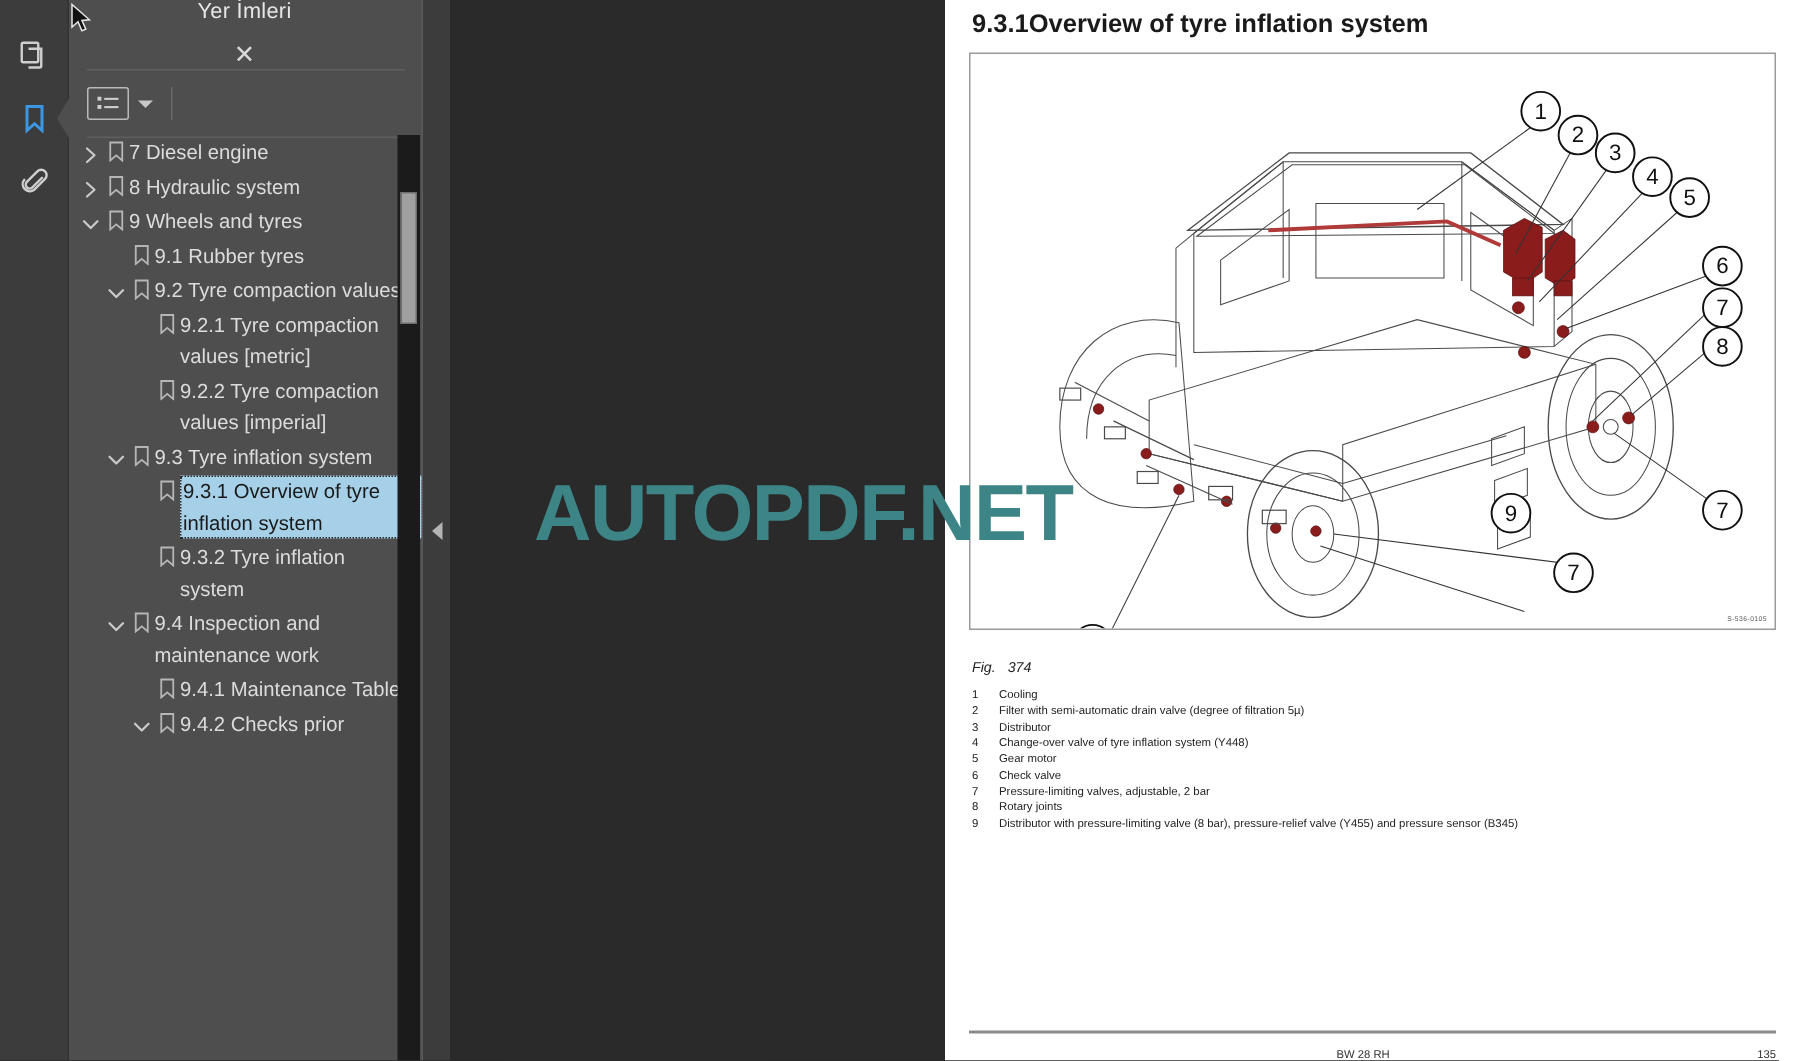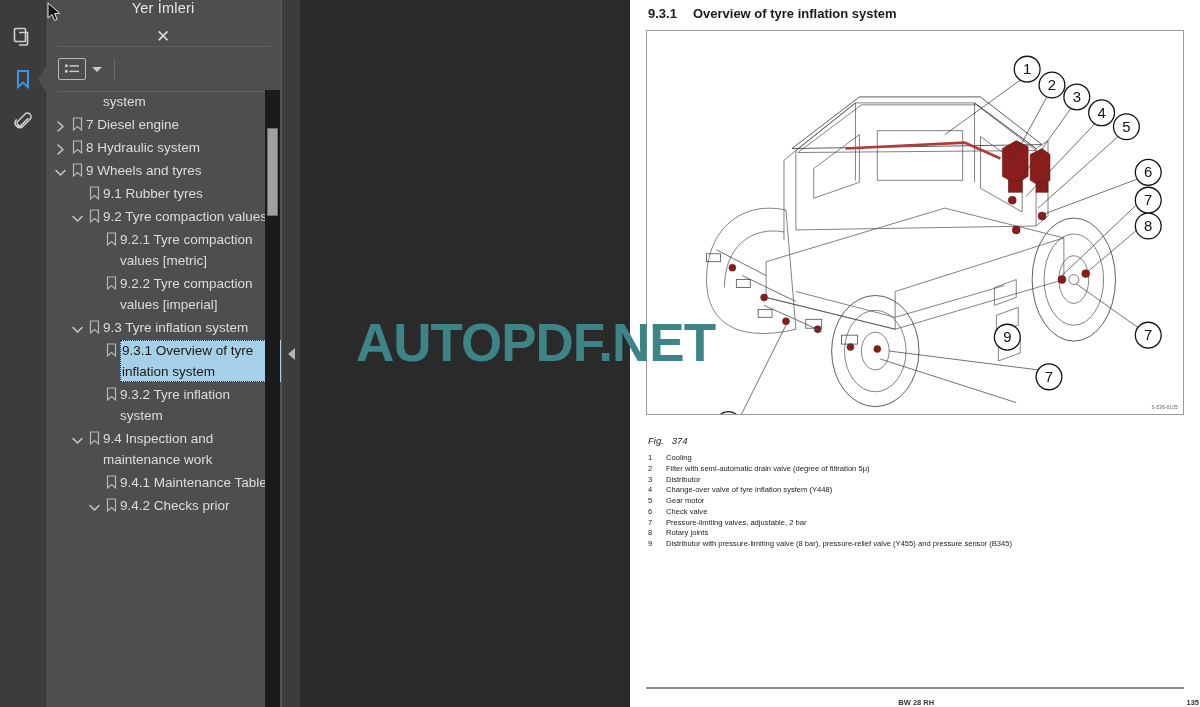--- a/index.html
+++ b/index.html
@@ -100,44 +100,44 @@
 
   
   .viewer {
     position:absolute; left:300px; top:0; right:0; height:707px; background:#2a2a2a;
   }
   .page {
     position:absolute; left:330px; top:0; width:570px; height:707px;
     background:#ffffff;
   }
   .page-inner { padding:6px 16px 0 16px; position:relative; height:100%; }
-  .heading { display:flex; gap:16px; font-size:13px; font-weight:bold; color:#1a1a1a;
+  .heading { display:flex; font-size:17px; font-weight:bold; color:#1a1a1a;
              padding-left:2px; }
   .fig-box {
     margin-top:9px; border:1px solid #9a9a9a; height:385px; position:relative;
     background:#fff; overflow:hidden;
   }
   .fig-code {
     position:absolute; right:5px; bottom:4px; font-size:4.5px; color:#555;
     letter-spacing:.3px;
   }
   .fig-cap {
     margin-top:20px; font-size:9.5px; font-style:italic; color:#222;
     padding-left:2px;
   }
   .legend { margin-top:7px; padding-left:2px; }
   .legend-row { display:flex; font-size:7.6px; color:#222; line-height:1.42; }
   .legend-num { width:18px; flex:0 0 18px; }
   .page-rule {
     position:absolute; left:16px; right:16px; bottom:18px; height:2px; background:#8a8a8a;
   }
   .page-foot {
-    position:absolute; left:16px; right:1px; bottom:0; height:16px;
+    position:absolute; left:16px; right:16px; bottom:0; height:16px;
     display:flex; align-items:flex-end; justify-content:center;
-    font-size:7.5px; color:#333; overflow:hidden;font-weight:bold;
+    font-size:7.5px; color:#333; overflow:hidden;
   }
   .foot-mid { margin:0 auto; }
 
   
   .watermark {
     position:absolute; left:356px; top:312px; z-index:40;
     font-size:53px; font-weight:bold; color:#3d8487; letter-spacing:-1px;
     font-family:"Liberation Sans", sans-serif; pointer-events:none;
   }
 
@@ -184,25 +184,20 @@
         <rect x="5.5" y="7.7" width="9.5" height="1.4" fill="#cfcfcf"></rect>
       </svg>
     </span>
     <span class="caret-dn"></span>
     <span class="tb-sep"></span>
   </div>
   <div class="panel-divider"></div>
 
   <div class="tree-wrap">
     <div class="tree" id="tree">
-        <div class="node" style="padding-left: 23px;">
-          <span class="twisty"></span>
-          <span class="bm-ico"></span>
-          <span class="node-label">system</span>
-        </div>
         <div class="node" style="padding-left: 6px;">
           <span class="twisty">
             <svg width="15" height="15" viewBox="0 0 15 15">
               <path d="M5 3 L10 7.5 L5 12" fill="none" stroke="#c9c9c9" stroke-width="1.5" stroke-linecap="round" stroke-linejoin="round"></path>
             </svg>
           </span>
           <span class="bm-ico">
             <svg width="11" height="14" viewBox="0 0 11 14">
               <path d="M1.5 1h8v12l-4-3.4L1.5 13z" fill="none" stroke="#b6b6b6" stroke-width="1.2"></path>
             </svg>

